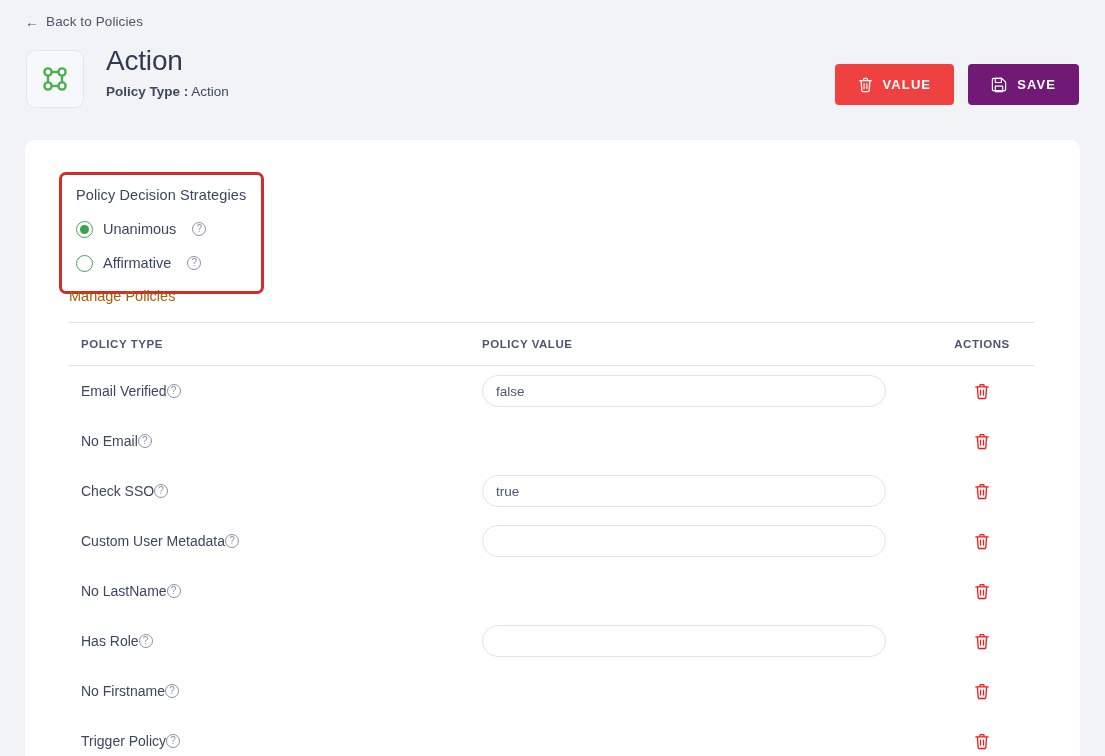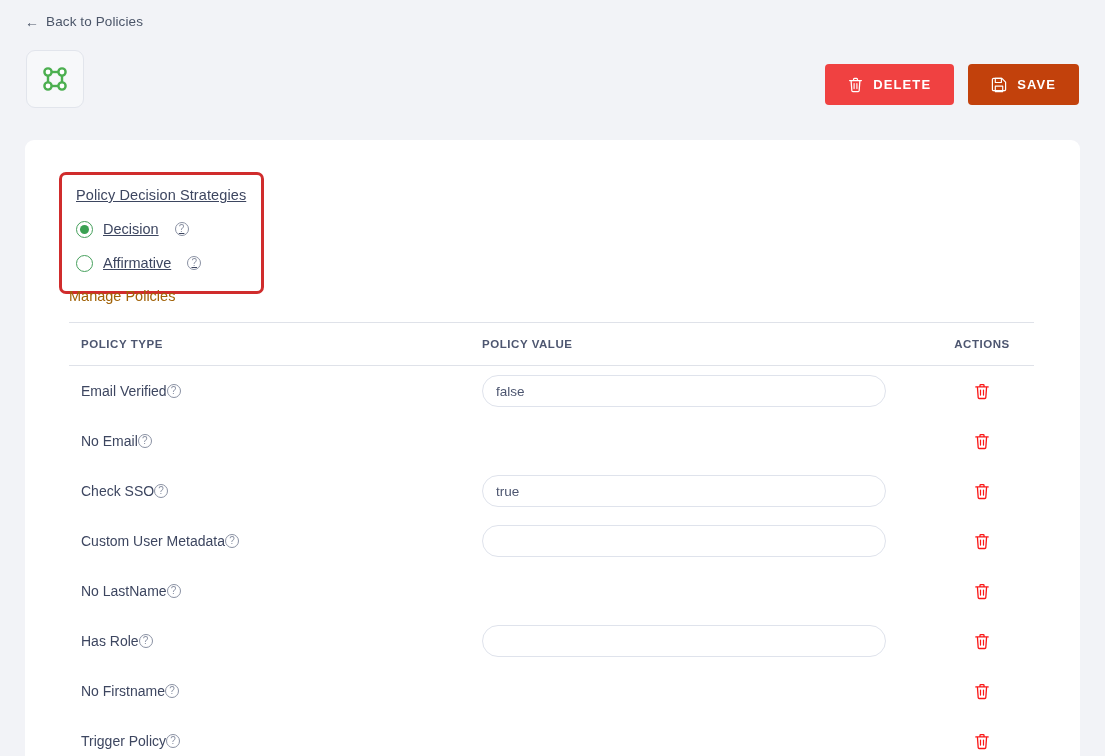--- a/index.html
+++ b/index.html
@@ -93,21 +93,21 @@
     border: none;
     border-radius: 4px;
     color: #ffffff;
     font-size: 13px;
     font-weight: 700;
     letter-spacing: 1.1px;
     cursor: pointer;
     font-family: "Liberation Sans", sans-serif;
   }
   .btn-delete { background: #f04141; }
-  .btn-save   { background: #c2410c; }
+  .btn-save   { background: #701a75; }
   .btn svg { display: block; }
 
   
   .card {
     position: absolute;
     left: 25px;
     top: 140px;
     width: 1055px;
     bottom: -40px;
     background: #ffffff;
@@ -117,21 +117,20 @@
 
   
   .strategies-box {
     position: absolute;
     left: 34px;
     top: 32px;
     width: 205px;
     border: 3px solid #d02c2c;
     border-radius: 7px;
     padding: 12px 14px 14px 14px;
-    text-decoration: underline;
   }
   .strategies-title {
     font-size: 14.5px;
     color: #3d4660;
     margin-bottom: 12px;
     letter-spacing: .1px;
   }
   .radio-row {
     display: flex;
     align-items: center;
@@ -272,30 +271,37 @@
       <line x1="8" y1="22" x2="22" y2="22" stroke="#4caf50" stroke-width="2.4"></line>
       <line x1="8" y1="8" x2="8" y2="22" stroke="#4caf50" stroke-width="2.4"></line>
       <line x1="22" y1="8" x2="22" y2="22" stroke="#4caf50" stroke-width="2.4"></line>
       <circle cx="8" cy="8" r="3.6" fill="#fff" stroke="#4caf50" stroke-width="2.4"></circle>
       <circle cx="22" cy="8" r="3.6" fill="#fff" stroke="#4caf50" stroke-width="2.4"></circle>
       <circle cx="8" cy="22" r="3.6" fill="#fff" stroke="#4caf50" stroke-width="2.4"></circle>
       <circle cx="22" cy="22" r="3.6" fill="#fff" stroke="#4caf50" stroke-width="2.4"></circle>
     </svg>
   </div>
 
+  <div class="title-block">
+    <div class="page-title">Action</div>
+    <div class="page-subtitle">
+      <b>Policy Type :</b>
+      <span>Action</span>
+    </div>
+  </div>
 
   <div class="header-actions">
     <button class="btn btn-delete">
       <span>
         <svg width="15" height="16" viewBox="0 0 15 16" fill="none">
           <path d="M1.6 3.6h11.8M5.6 3.6V2.2a.8.8 0 0 1 .8-.8h2.2a.8.8 0 0 1 .8.8v1.4M3.1 3.6l.75 10.1a1 1 0 0 0 1 .9h5.3a1 1 0 0 0 1-.9l.75-10.1" stroke="#ffffff" stroke-width="1.25" stroke-linecap="round" stroke-linejoin="round"></path>
           <path d="M6.1 6.6v5M8.9 6.6v5" stroke="#ffffff" stroke-width="1.15" stroke-linecap="round"></path>
         </svg>
       </span>
-      <span>DELETE</span>
+      <span>VALUE</span>
     </button>
 
     <button class="btn btn-save">
       <span>
         <svg width="16" height="16" viewBox="0 0 16 16" fill="none">
           <path d="M1.4 2.6a1.2 1.2 0 0 1 1.2-1.2h8.3l3.7 3.7v7.3a1.2 1.2 0 0 1-1.2 1.2H2.6a1.2 1.2 0 0 1-1.2-1.2V2.6Z" stroke="#ffffff" stroke-width="1.2" stroke-linejoin="round"></path>
           <path d="M4.3 1.4h6.1v4.1H4.3V1.4Z" stroke="#ffffff" stroke-width="1.15" stroke-linejoin="round"></path>
           <path d="M4.3 9.1h7.4v5.5H4.3V9.1Z" stroke="#ffffff" stroke-width="1.15" stroke-linejoin="round"></path>
         </svg>
       </span>
@@ -304,21 +310,21 @@
   </div>
 </div>
 
 <div class="card">
 
   <div class="strategies-box">
     <div class="strategies-title">Policy Decision Strategies</div>
 
     <div class="radio-row">
       <span class="radio checked"></span>
-      <span class="radio-label">Decision</span>
+      <span class="radio-label">Unanimous</span>
       <span class="help">?</span>
     </div>
 
     <div class="radio-row">
       <span class="radio"></span>
       <span class="radio-label">Affirmative</span>
       <span class="help">?</span>
     </div>
   </div>
 

